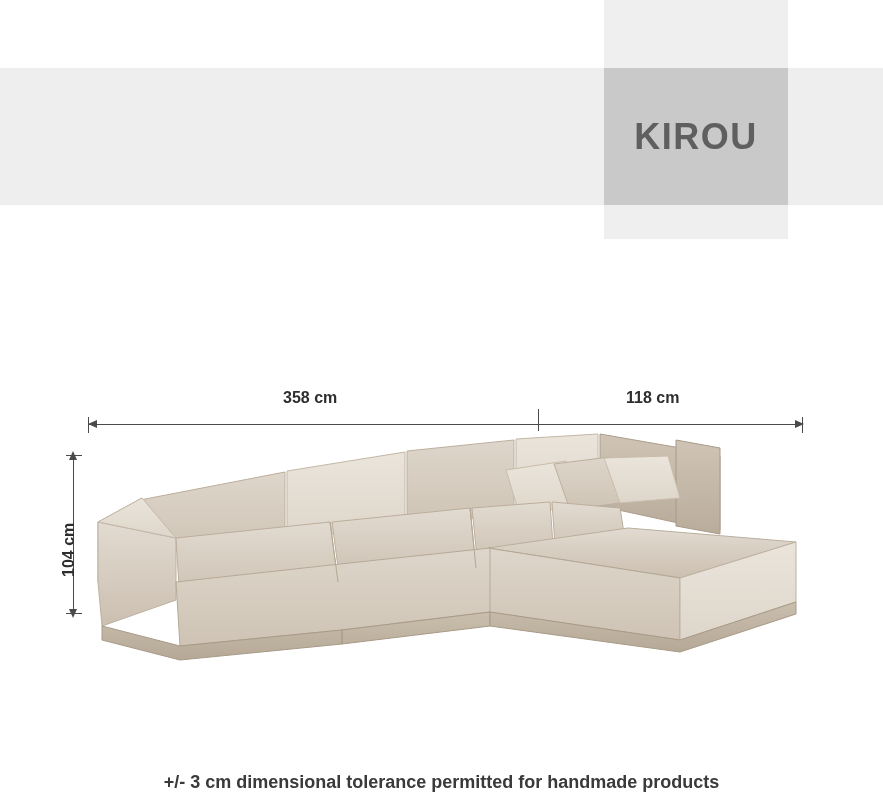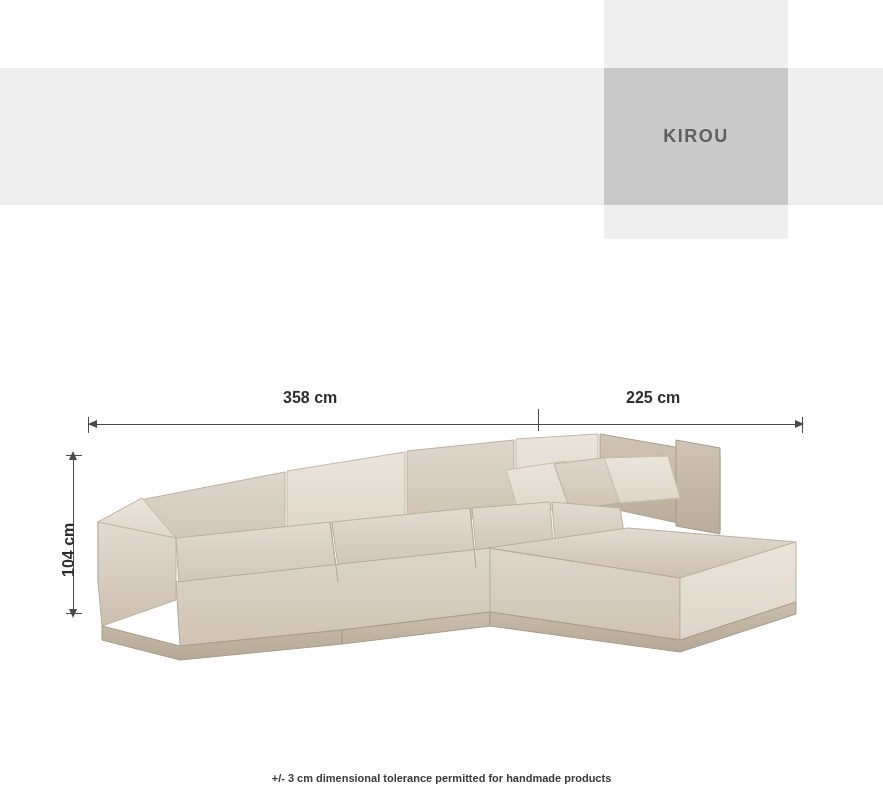--- a/index.html
+++ b/index.html
@@ -45,21 +45,21 @@
   }
   .brand-label {
     position: absolute;
     left: 604px;
     top: 68px;
     width: 184px;
     height: 137px;
     display: flex;
     align-items: center;
     justify-content: center;
-    font-size: 18px;
+    font-size: 36px;
     font-weight: bold;
     letter-spacing: 1.5px;
     color: #5f5f5f;
   }
 
   
   .dim-line {
     position: absolute;
     background: #4a4a4a;
   }
@@ -122,21 +122,21 @@
   }
   .sofa-wrap svg { display: block; }
 
   
   .footer-note {
     position: absolute;
     left: 0;
     top: 772px;
     width: 883px;
     text-align: center;
-    font-size: 11px;
+    font-size: 18px;
     font-weight: bold;
     color: #3a3a3a;
   }
 </style>
 </head>
 <body>
 
 <div class="page">
 
   <div class="band"></div>
@@ -146,21 +146,21 @@
 
   <div class="dim-line h-line" style="left:88px; top:424px; width:450px;"></div>
   <div class="arrow arrow-left" style="left:88px; top:420px;"></div>
   <div class="tick tick-v" style="left:88px; top:417px; height:16px;"></div>
   <div class="tick tick-v" style="left:538px; top:409px; height:22px;"></div>
   <div class="dim-label" style="left:283px; top:389px;">358 cm</div>
 
   <div class="dim-line h-line" style="left:538px; top:424px; width:264px;"></div>
   <div class="arrow arrow-right" style="left:795px; top:420px;"></div>
   <div class="tick tick-v" style="left:802px; top:417px; height:16px;"></div>
-  <div class="dim-label" style="left:626px; top:389px;">225 cm</div>
+  <div class="dim-label" style="left:626px; top:389px;">118 cm</div>
 
   <div class="dim-line v-line" style="left:73px; top:455px; height:158px;"></div>
   <div class="arrow arrow-up" style="left:69px; top:451px;"></div>
   <div class="arrow arrow-down" style="left:69px; top:609px;"></div>
   <div class="tick tick-h" style="left:66px; top:455px; width:16px;"></div>
   <div class="tick tick-h" style="left:66px; top:613px; width:16px;"></div>
   <div class="dim-label vertical" style="left:60px; top:577px;">104 cm</div>
 
   <div class="dim-line v-line" style="left:672px; top:546px; height:90px;"></div>
   <div class="arrow arrow-up" style="left:668px; top:542px;"></div>

